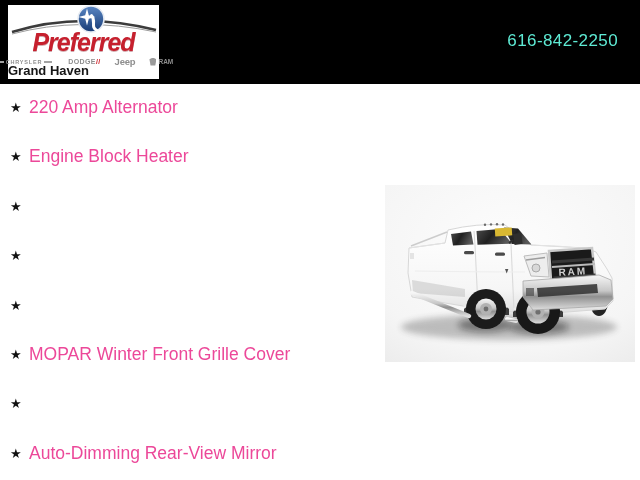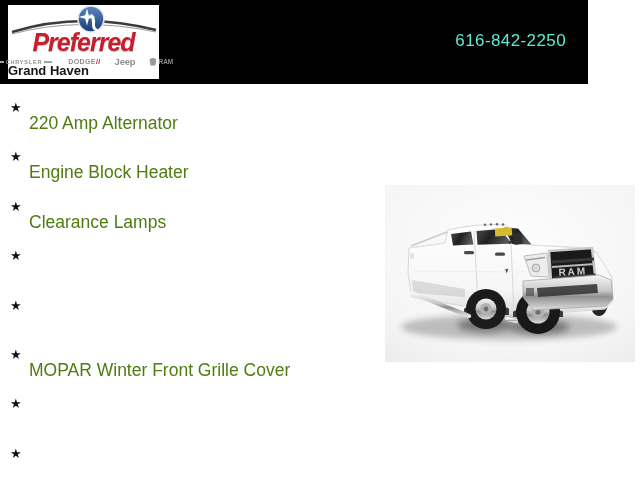--- a/index.html
+++ b/index.html
@@ -1,20 +1,20 @@
 <!DOCTYPE html>
 <html><head>
 <meta charset="utf-8">
 <style>
   html,body{margin:0;padding:0;background:#fff;}
   .page{position:relative;width:640px;height:480px;background:#ffffff;overflow:hidden;
         font-family:"Liberation Sans",sans-serif;}
 
   
-  .topbar{position:absolute;left:0;top:0;width:588px;height:84px;background:#000000;}
+  .topbar{position:absolute;left:0;top:0;width:640px;height:84px;background:#000000;}
   .phone{position:absolute;top:31px;right:22px;color:#5eead4;font-size:17px;
          letter-spacing:.4px;line-height:20px;}
 
   .logo-box{position:absolute;left:8px;top:5px;width:151px;height:74px;background:#ffffff;}
   .logo-art{position:absolute;left:0;top:0;width:151px;height:30px;}
   .logo-word{position:absolute;left:0;top:24px;width:151px;text-align:center;
              font-size:25px;font-weight:bold;font-style:italic;color:#c6202e;
              letter-spacing:-1px;line-height:26px;
              text-shadow:0 1px 0 rgba(125,18,28,.35);}
   .brand-row{position:absolute;left:0;top:51px;width:151px;display:flex;
@@ -30,21 +30,21 @@
   .ram-shield{display:inline-block;width:7px;height:8px;background:#9a9a9a;margin-right:2px;
              clip-path:polygon(50% 0,100% 22%,84% 100%,16% 100%,0 22%);}
   .logo-city{position:absolute;left:0;top:59px;width:151px;text-align:left;
              font-size:13px;font-weight:bold;color:#161616;line-height:14px;}
 
   
   .features{position:absolute;left:10px;top:98px;margin:0;padding:0;list-style:none;width:370px;}
   .feature{height:49.4px;display:flex;align-items:flex-start;}
   .star{width:19px;flex:0 0 19px;font-size:13px;line-height:19px;color:#111;
         font-family:"DejaVu Sans",sans-serif;}
-  .ftext{font-size:17.5px;line-height:19px;color:#4d7c0f;white-space:nowrap;margin-top:16px;}
+  .ftext{font-size:17.5px;line-height:19px;color:#ec4899;white-space:nowrap;}
 
   
   .photo{position:absolute;left:385px;top:185px;width:250px;height:177px;margin:0;}
   .photo svg{display:block;width:250px;height:177px;}
 </style>
 </head>
 <body>
 
 <div class="page">
 
@@ -87,21 +87,20 @@
         <span class="ftext">220 Amp Alternator</span>
       </li>
 
       <li class="feature">
         <span class="star">★</span>
         <span class="ftext">Engine Block Heater</span>
       </li>
 
       <li class="feature">
         <span class="star">★</span>
-        <span class="ftext">Clearance Lamps</span>
       </li>
 
       <li class="feature">
         <span class="star">★</span>
       </li>
 
       <li class="feature">
         <span class="star">★</span>
       </li>
 
@@ -109,20 +108,21 @@
         <span class="star">★</span>
         <span class="ftext">MOPAR Winter Front Grille Cover</span>
       </li>
 
       <li class="feature">
         <span class="star">★</span>
       </li>
 
       <li class="feature">
         <span class="star">★</span>
+        <span class="ftext">Auto-Dimming Rear-View Mirror</span>
       </li>
     </ul>
 
   <figure class="photo">
     <svg viewBox="0 0 250 177">
       <defs>
         <radialGradient id="bgG" cx="50%" cy="35%" r="85%">
           <stop offset="0%" stop-color="#fdfdfd"></stop>
           <stop offset="70%" stop-color="#f5f5f5"></stop>
           <stop offset="100%" stop-color="#ebebeb"></stop>

